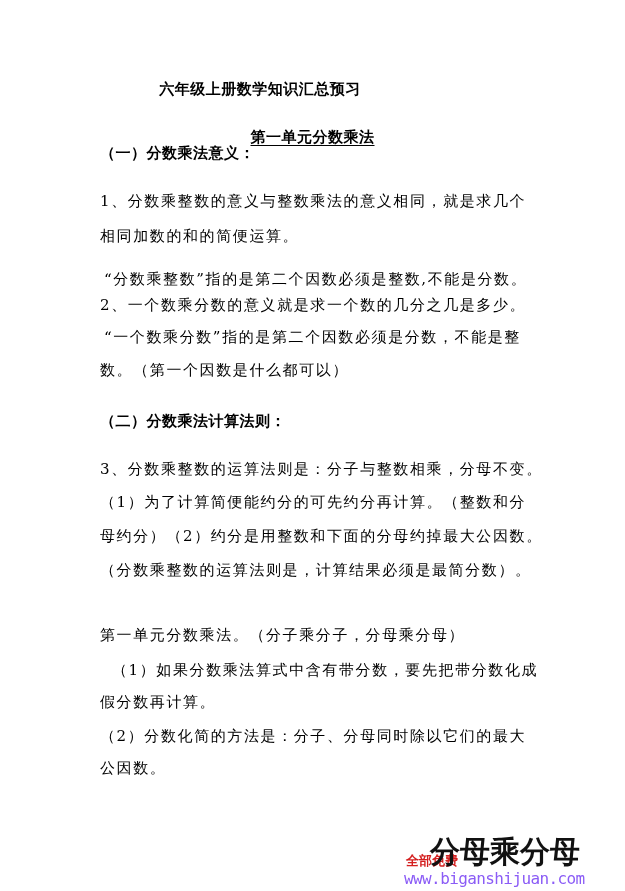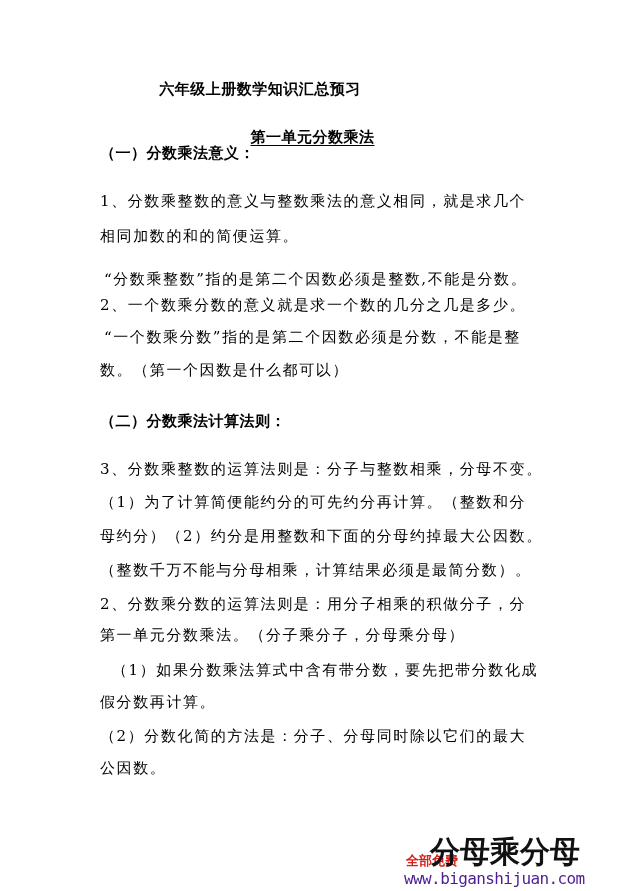--- a/index.html
+++ b/index.html
@@ -39,21 +39,21 @@
       position: absolute; left: 26px; top: 0px; font-size: 30px; font-weight: bold;
       font-family: "DejaVu Sans", "Liberation Sans", sans-serif; letter-spacing: 0px;
       color: #111;
     }
     .logo-free {
       position: absolute; left: 2px; top: 20px; font-size: 13px; color: #d42020;
       font-family: "DejaVu Sans", "Liberation Sans", sans-serif; font-weight: bold;
     }
     .logo-url {
       position: absolute; left: 0px; top: 37px; font-size: 16px;
-      font-family: "DejaVu Sans Mono", "Liberation Mono", monospace; color: #4c1d95;
+      font-family: "DejaVu Sans Mono", "Liberation Mono", monospace; color: #8b5cf6;
       letter-spacing: -0.6px;
     }
   </style>
 </head>
 <body>
 
 <div class="page">
 
   <div class="title">六年级上册数学知识汇总预习</div>
   <div class="unit-title">第一单元分数乘法</div>
@@ -63,22 +63,21 @@
   <div class="line" style="top:227px;">相同加数的和的简便运算。</div>
   <div class="line indent" style="top:254px;margin-top:16px;">“分数乘整数”指的是第二个因数必须是整数,不能是分数。</div>
   <div class="line" style="top:296px;">2、一个数乘分数的意义就是求一个数的几分之几是多少。</div>
   <div class="line indent" style="top:328px;text-align:center;">“一个数乘分数”指的是第二个因数必须是分数，不能是整</div>
   <div class="line" style="top:361px;">数。（第一个因数是什么都可以）</div>
 
   <div class="section-head" style="top:412px;">（二）分数乘法计算法则：</div>
   <div class="line" style="top:460px;">3、分数乘整数的运算法则是：分子与整数相乘，分母不变。</div>
   <div class="line" style="top:493px;">（1）为了计算简便能约分的可先约分再计算。（整数和分</div>
   <div class="line" style="top:527px;">母约分）（2）约分是用整数和下面的分母约掉最大公因数。</div>
-  <div class="line" style="top:561px;">（整数千万不能与分母相乘，计算结果必须是最简分数）。</div>
-  <div class="line" style="top:595px;">2、分数乘分数的运算法则是：用分子相乘的积做分子，分</div>
+  <div class="line" style="top:561px;">（分数乘整数的运算法则是，计算结果必须是最简分数）。</div>
   <div class="line" style="top:626px;">第一单元分数乘法。（分子乘分子，分母乘分母）</div>
   <div class="line" style="top:661px;margin-left:12px;">（1）如果分数乘法算式中含有带分数，要先把带分数化成</div>
   <div class="line" style="top:693px;">假分数再计算。</div>
   <div class="line" style="top:727px;">（2）分数化简的方法是：分子、分母同时除以它们的最大</div>
   <div class="line" style="top:759px;text-align:center;">公因数。</div>
 
   <div class="logo">
     <div class="logo-free">全部免费</div>
     <div class="logo-brand">分母乘分母</div>
     <div class="logo-url">www.biganshijuan.com</div>

